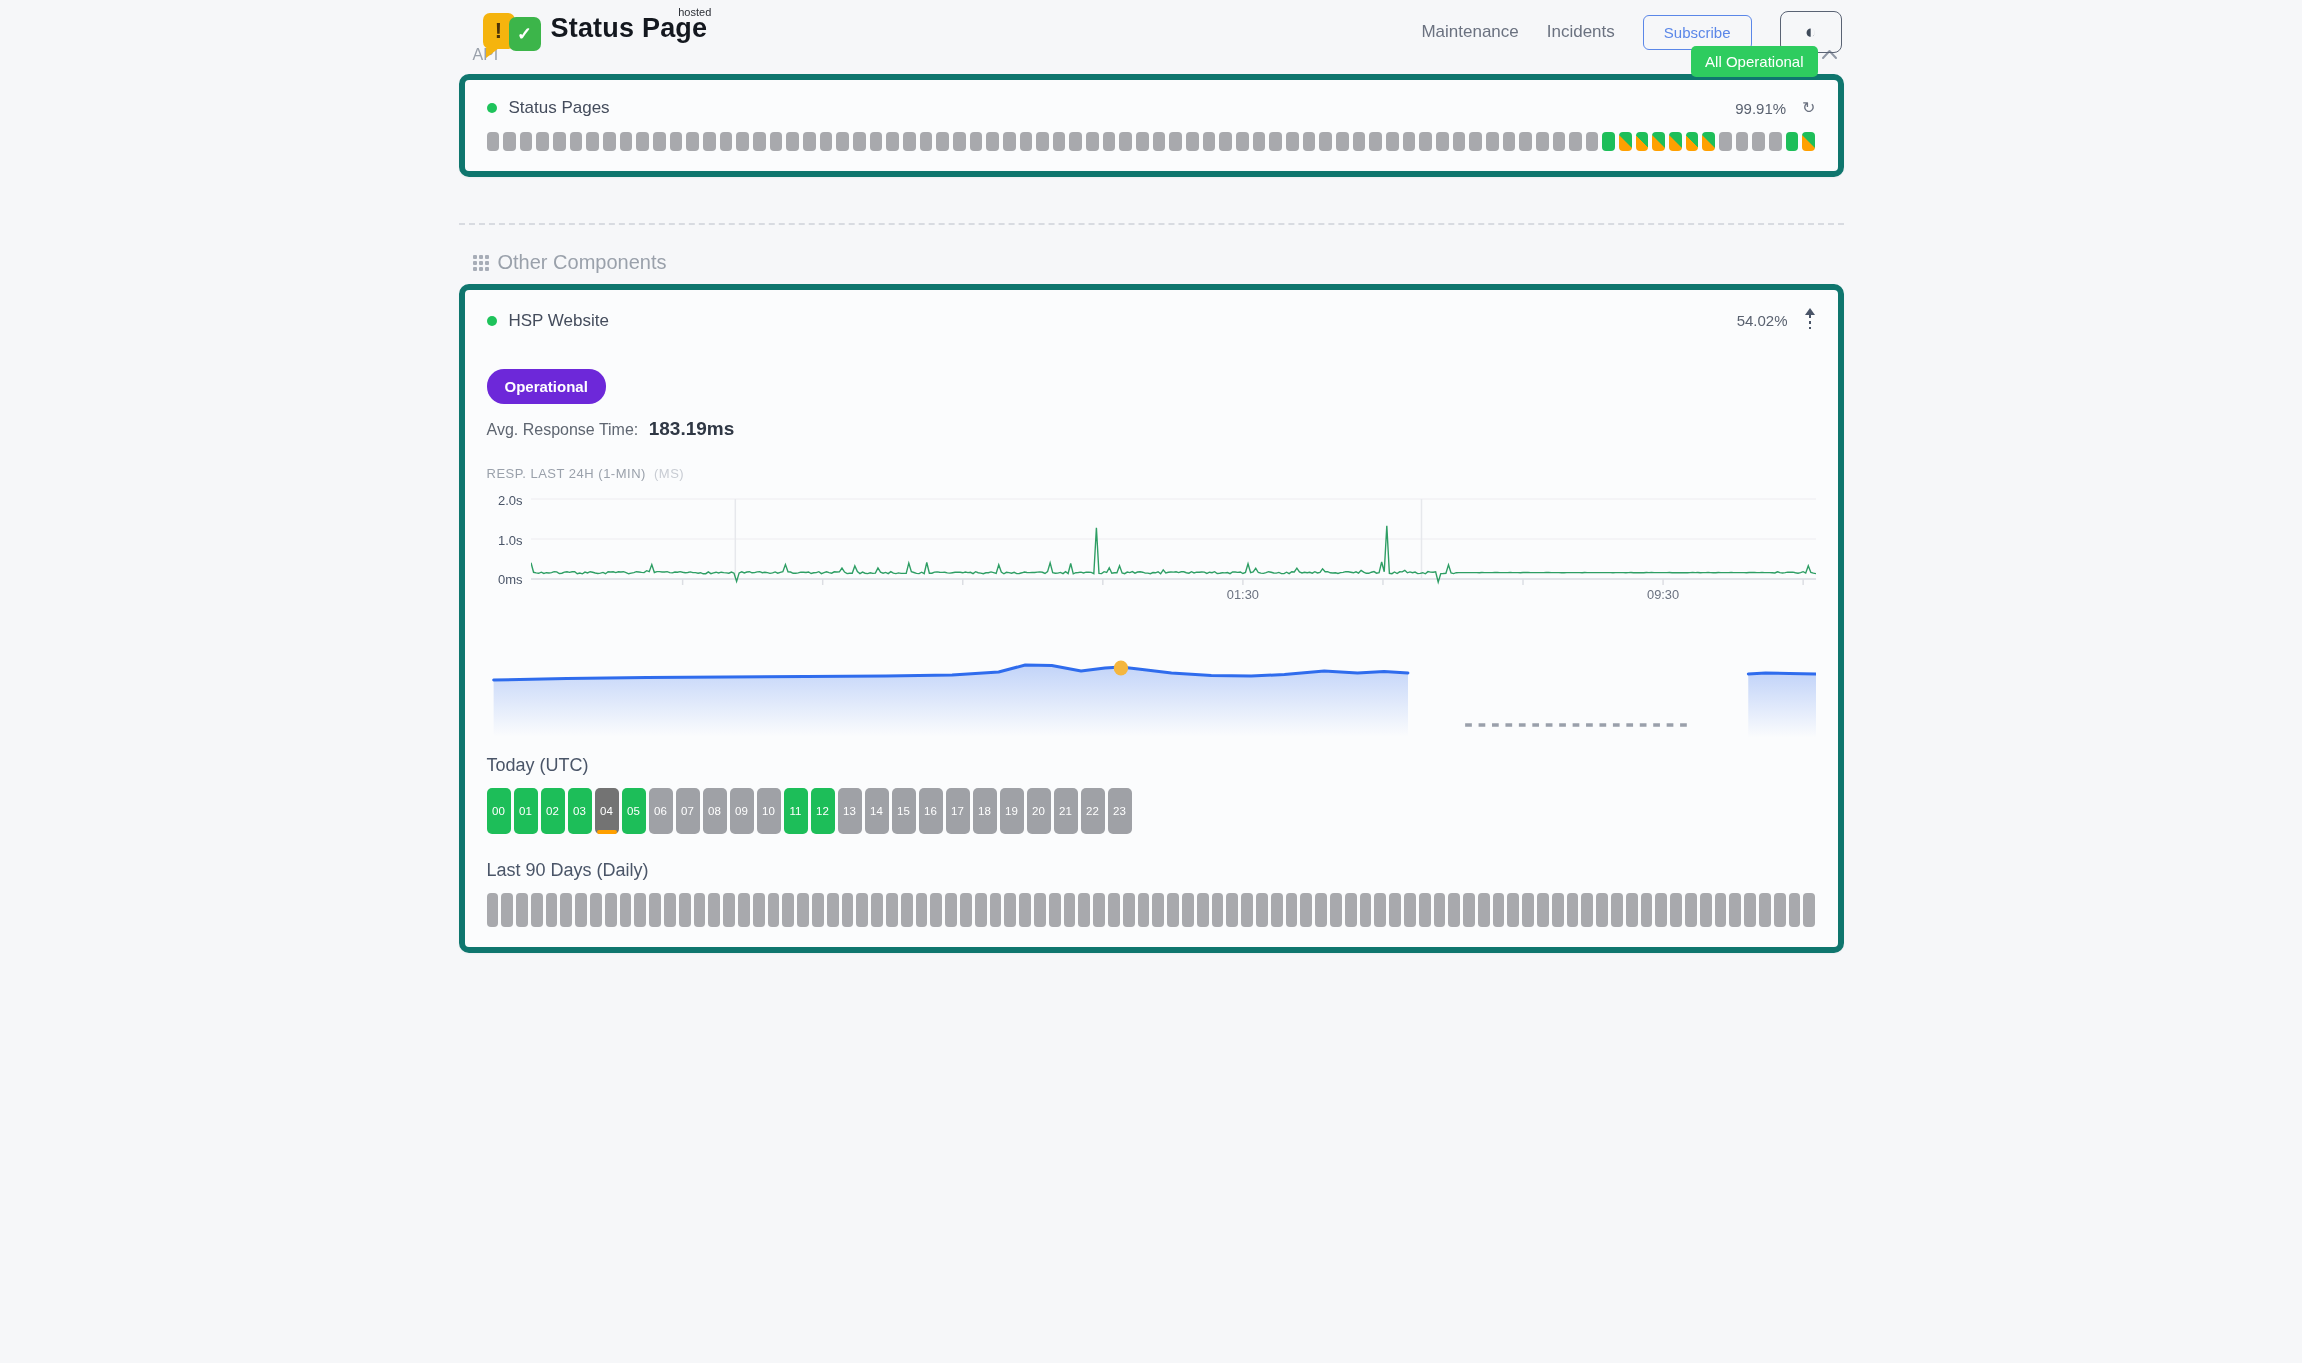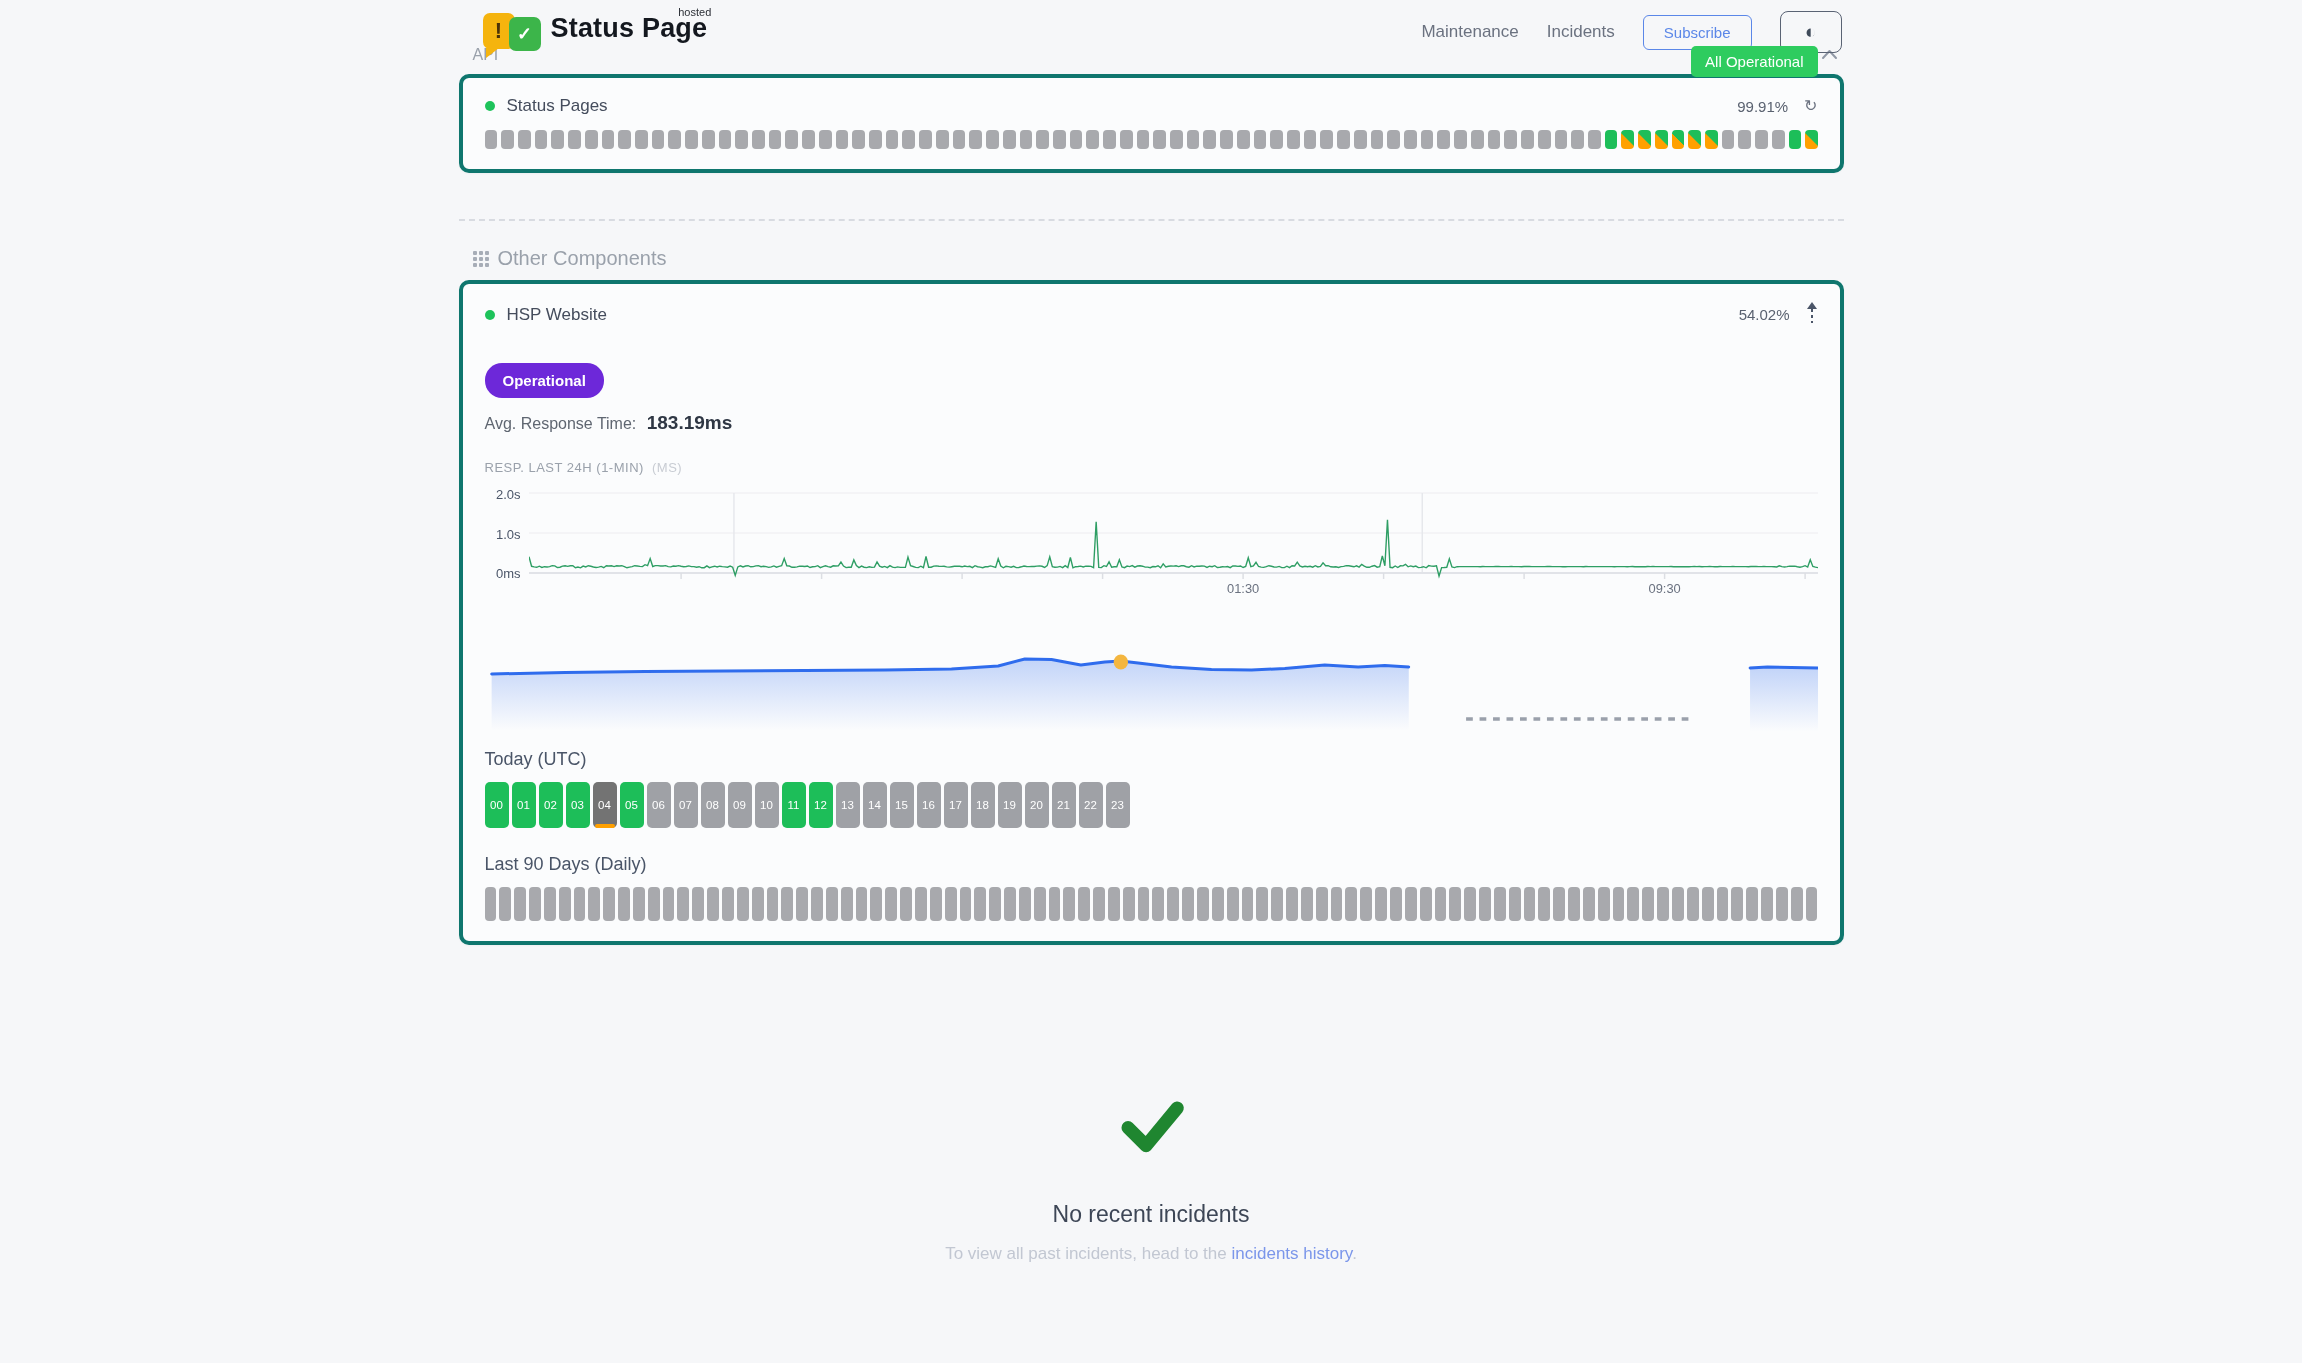--- a/index.html
+++ b/index.html
@@ -57,21 +57,21 @@
   
   main { padding-top:46px; }
   .group-head { display:flex; align-items:center; margin:0 2px 10px 14px; }
   .group-title { font-size:16px; color:#9aa1ab; }
   .group-title.big { font-size:20px; }
   .chev { margin-left:auto; margin-right:4px; cursor:pointer; }
   .grid-icon { display:grid; grid-template-columns:repeat(3,4px); grid-gap:2px; margin-right:9px; }
   .grid-icon i { width:4px; height:4px; background:#a7adb7; border-radius:1px; }
 
   .card {
-    background:#fbfcfd; border:4px solid #0f766e; border-radius:10px;
+    background:#fbfcfd; border:6px solid #0f766e; border-radius:10px;
     box-shadow:0 1px 2px rgba(30,40,60,0.04);
     padding:18px 22px 20px 22px;
   }
   .comp-row { display:flex; align-items:center; }
   .dot { width:10px; height:10px; border-radius:50%; background:#1EC35B; margin-right:12px; }
   .comp-name { font-size:17px; color:#444c5c; }
   .comp-uptime { margin-left:auto; font-size:15px; color:#5a6270; }
   .icon-btn { background:none; border:none; font-family:inherit; cursor:pointer; margin-left:16px; color:#6b7280; font-size:16px; line-height:1; }
 
   .bars { display:flex; gap:4px; margin-top:14px; }
@@ -453,22 +453,13 @@
           <div class="bar u"></div>
           <div class="bar g"></div>
           <div class="bar g"></div>
           <div class="bar g"></div>
           <div class="bar p"></div>
           <div class="bar p"></div>
         </div>
     </div>
   </section>
 
-  <section class="no-incidents">
-    <svg class="check-svg" viewBox="0 0 100 100">
-      <path d="M22 52 L44 74 L82 28" fill="none" stroke="#1F8630" stroke-width="16" stroke-linecap="round" stroke-linejoin="round"></path>
-    </svg>
-    <div class="ni-title">No recent incidents</div>
-    <div class="ni-sub">
-      <span>To view all past incidents, head to the </span><a>incidents history</a><span>.</span>
-    </div>
-  </section>
 </main>
 
 </body></html>

